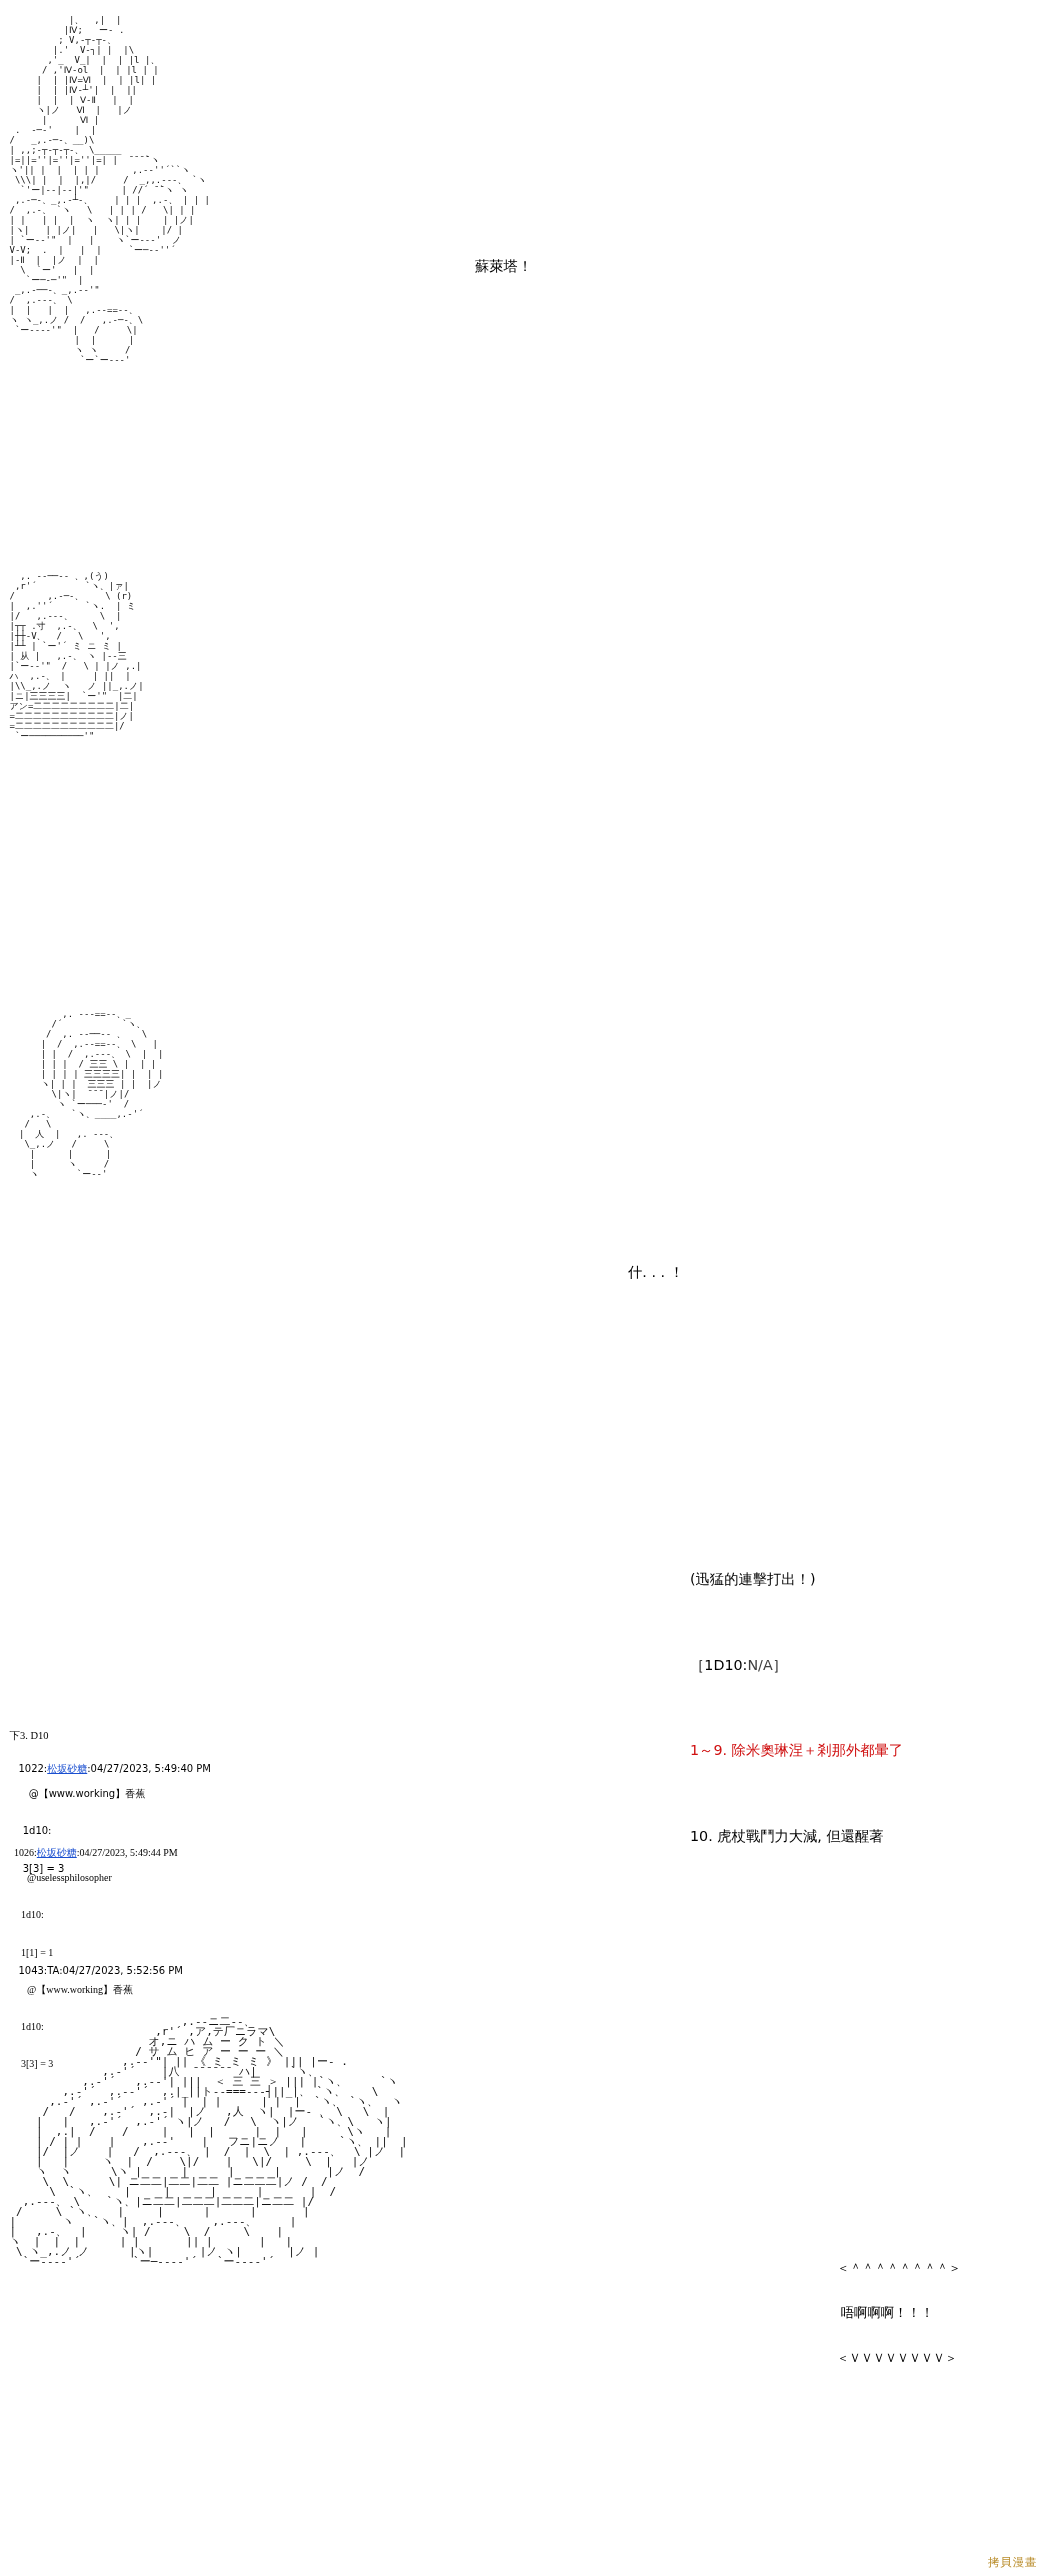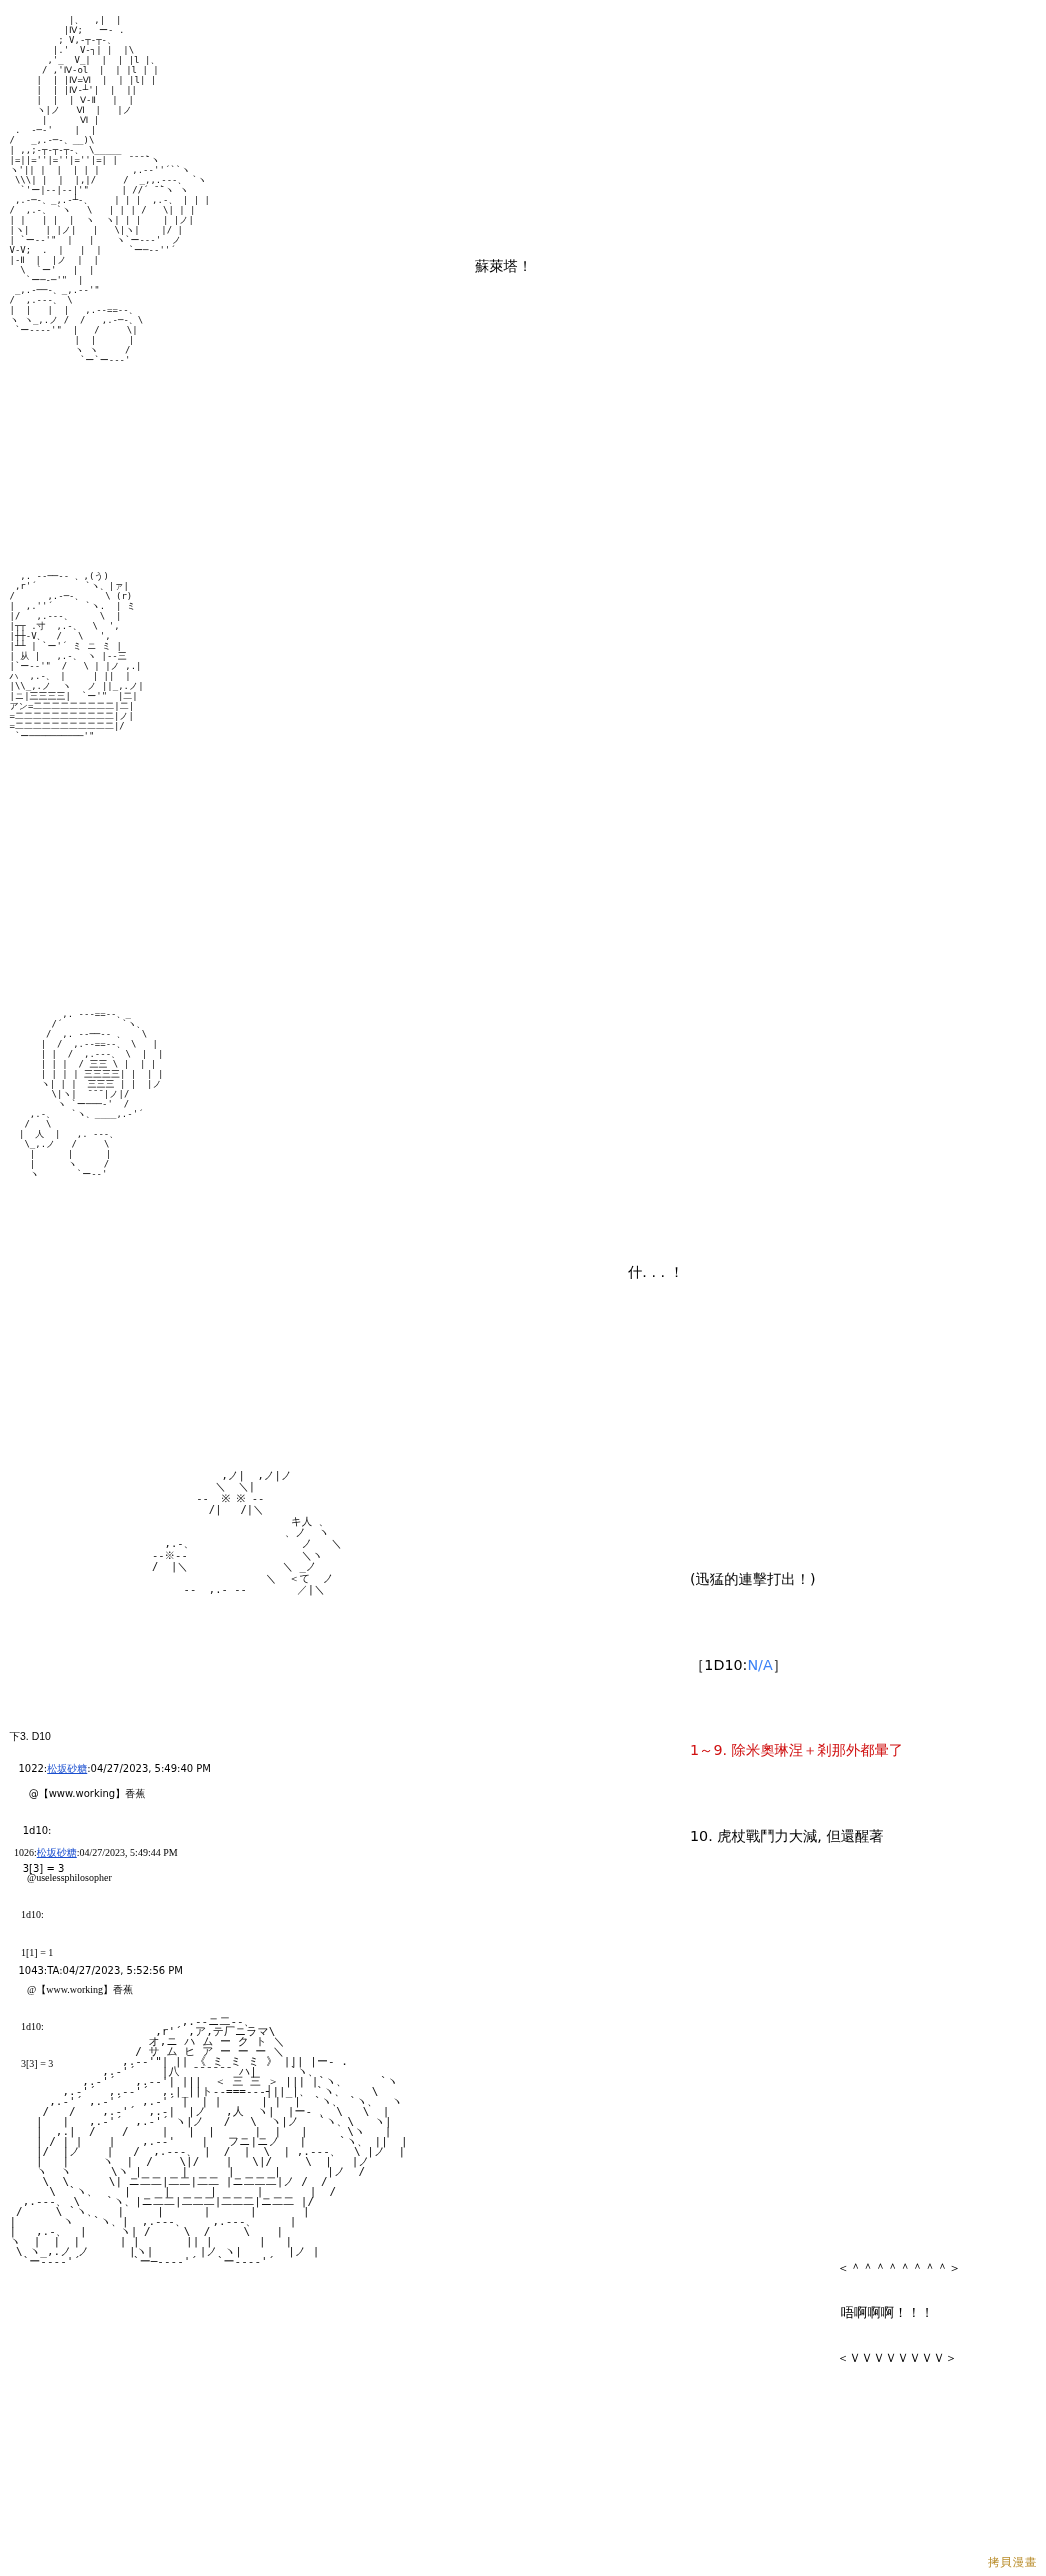--- a/index.html
+++ b/index.html
@@ -32,29 +32,29 @@
   }
   .dlg {
     position: absolute;
     font-family: "DejaVu Sans", "Liberation Sans", sans-serif;
     font-size: 14.3px;
     line-height: 28.5px;
     color: #000000;
     white-space: pre;
   }
   .dlg .red {
-    color: #3b82f6;
+    color: #404040;
     margin-top: 9px;
   }
   .dlg .redline {
     color: #d01010;
   }
   .smallnote {
     position: absolute;
-    font-family: Liberation Sans, sans-serif;
+    font-family: Liberation Serif, serif;
     font-size: 10.5px;
     line-height: 14.3px;
     color: #000000;
     white-space: pre;
   }
   .log {
     position: absolute;
     font-family: "DejaVu Sans", "Liberation Sans", sans-serif;
     font-size: 10px;
     line-height: 12.4px;
@@ -166,32 +166,20 @@
  \_,.ノ   /     \
   |      |      |
   |      ヽ     /
   ヽ       `ー-‐'
 </pre>
 
   <div class="dlg" style="left:628px; top:1201px;">
     <div>什. . . ！</div>
   </div>
 
-  <pre class="aa" style="left:133px; top:1470px; font-size:10.5px; line-height:11.4px;">              ,ノ|  ,ノ|ノ
-             ＼  ＼|
-          -‐  ※ ※ ‐-
-            /|   /|＼
-                         キ人 、
-                        、ノ  ヽ
-     ,.-、                 ノ   ＼
-   -‐※‐-                  ＼ヽ
-   /  |＼               ＼ _ノ
-                     ＼  ＜て  ノ
-        ‐-  ,.- ‐-        ／|＼
-</pre>
 
   <div class="dlg" style="left:690px; top:1508px;">
     <div>(迅猛的連擊打出！)</div>
     <div>［1D10:<span class="red">N/A</span>］</div>
     <div class="redline">1～9. 除米奧琳涅＋剎那外都暈了</div>
     <div>10. 虎杖戰鬥力大減, 但還醒著</div>
   </div>
 
   <div class="smallnote" style="left:9.5px; top:1729px;">下3. D10</div>
 

